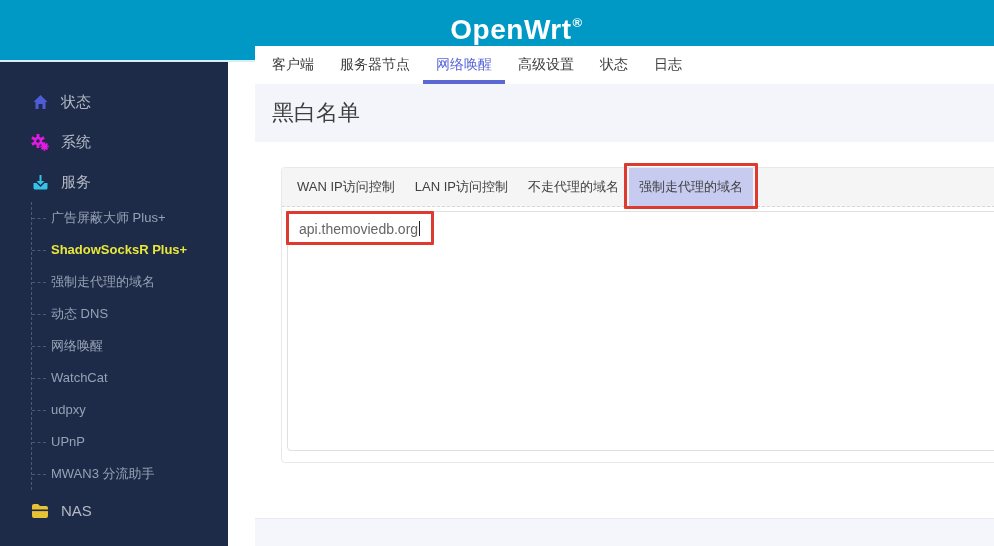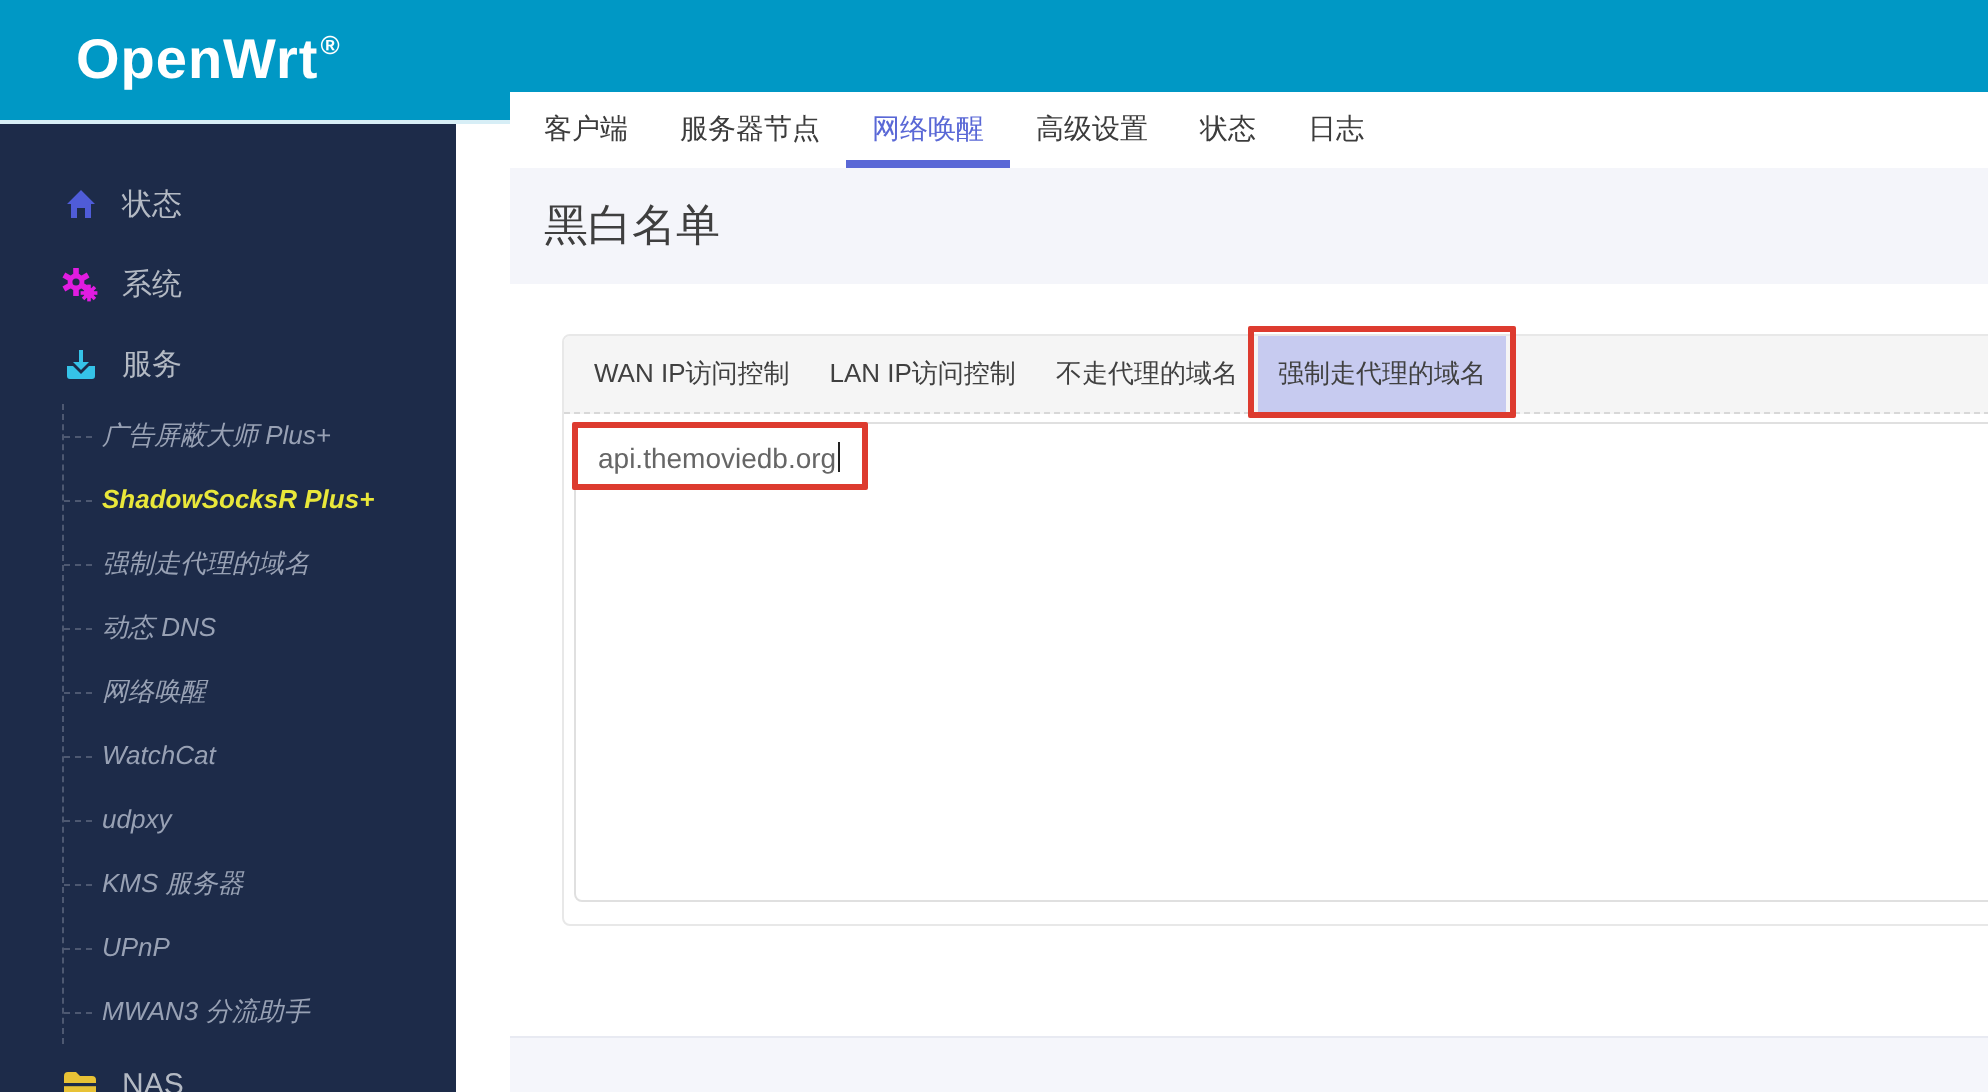--- a/index.html
+++ b/index.html
@@ -9,35 +9,36 @@
     background:#ffffff; position:relative; overflow:hidden;
     color:#3c3c3c;
   }
 
   
   .header {
     position:absolute; left:0; top:0; width:994px; height:62px;
     background:var(--header-bg,#0098c5);
     display:flex; align-items:center; padding-left:38px;
     border-bottom:2px solid #d7eef6;
+    justify-content:center;
   }
   .logo { color:#fff; font-weight:bold; font-size:28px; letter-spacing:0.5px; }
   .logo sup { font-size:13px; font-weight:bold; position:relative; top:-2px; left:1px; }
 
   
   .sidebar {
     position:absolute; left:0; top:62px; width:228px; height:484px;
     background:var(--sidebar-bg,#1d2b49); padding-top:20px; overflow:hidden;
   }
   .side-item {
     height:40px; display:flex; align-items:center; padding-left:30px;
     color:#b3b9c3; font-size:15px; cursor:pointer;
   }
   .side-item .icon { width:20px; height:18px; margin-right:11px; display:inline-flex; align-items:center; justify-content:center; }
-  .tree { margin-left:31px; border-left:1px dashed #4d5871;font-style:italic; }
+  .tree { margin-left:31px; border-left:1px dashed #4d5871; }
   .tree-item {
     position:relative; height:32px; line-height:32px; padding-left:19px;
     color:#98a1b4; font-size:13px; cursor:pointer; white-space:nowrap;
   }
   .tree-item::before {
     content:""; position:absolute; left:0; top:16px; width:14px; height:0;
     border-top:1px dashed #4d5871;
   }
   .tree-item.active { color:var(--active-menu,#e9e73a); font-weight:bold; }
 
@@ -147,21 +148,20 @@
       </div>
     </div>
   <div class="tree" id="sidebar-tree">
       <div class="tree-item">广告屏蔽大师 Plus+</div>
       <div class="tree-item active">ShadowSocksR Plus+</div>
       <div class="tree-item">强制走代理的域名</div>
       <div class="tree-item">动态 DNS</div>
       <div class="tree-item">网络唤醒</div>
       <div class="tree-item">WatchCat</div>
       <div class="tree-item">udpxy</div>
-      <div class="tree-item">KMS 服务器</div>
       <div class="tree-item">UPnP</div>
       <div class="tree-item">MWAN3 分流助手</div>
     </div>
   <div id="sidebar-nas">
       <div class="side-item">
         <span class="icon">
           <svg width="18" height="15" viewBox="0 0 18 15">
             <path fill="#e8c235" d="M1 3 a2 2 0 0 1 2-2 h4 l2 2 h6 a2 2 0 0 1 2 2 v8 a2 2 0 0 1 -2 2 h-12 a2 2 0 0 1 -2-2 Z"></path>
             <rect x="1" y="6.5" width="16" height="1.6" fill="#1d2b49"></rect>
           </svg>

